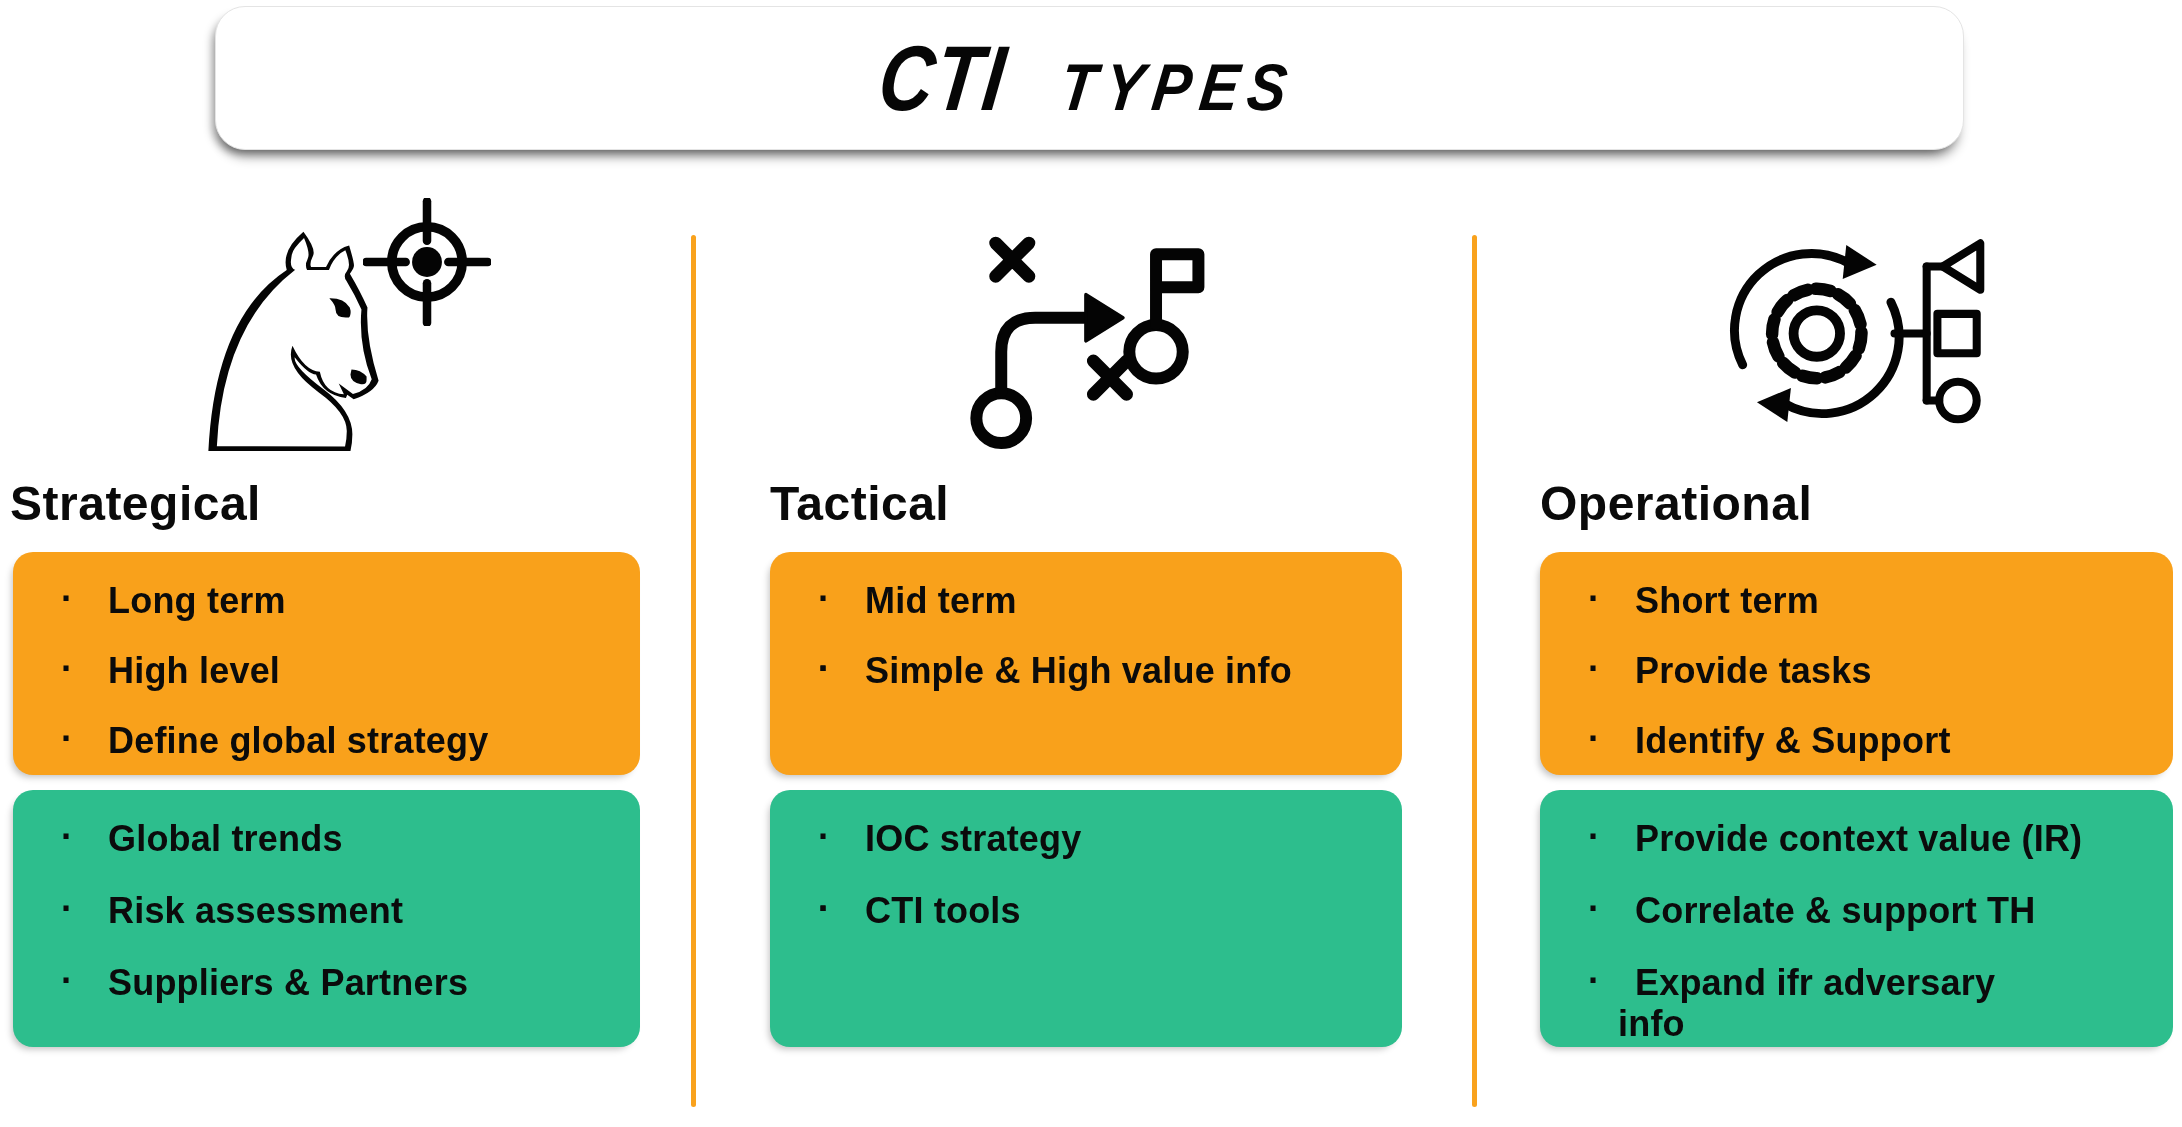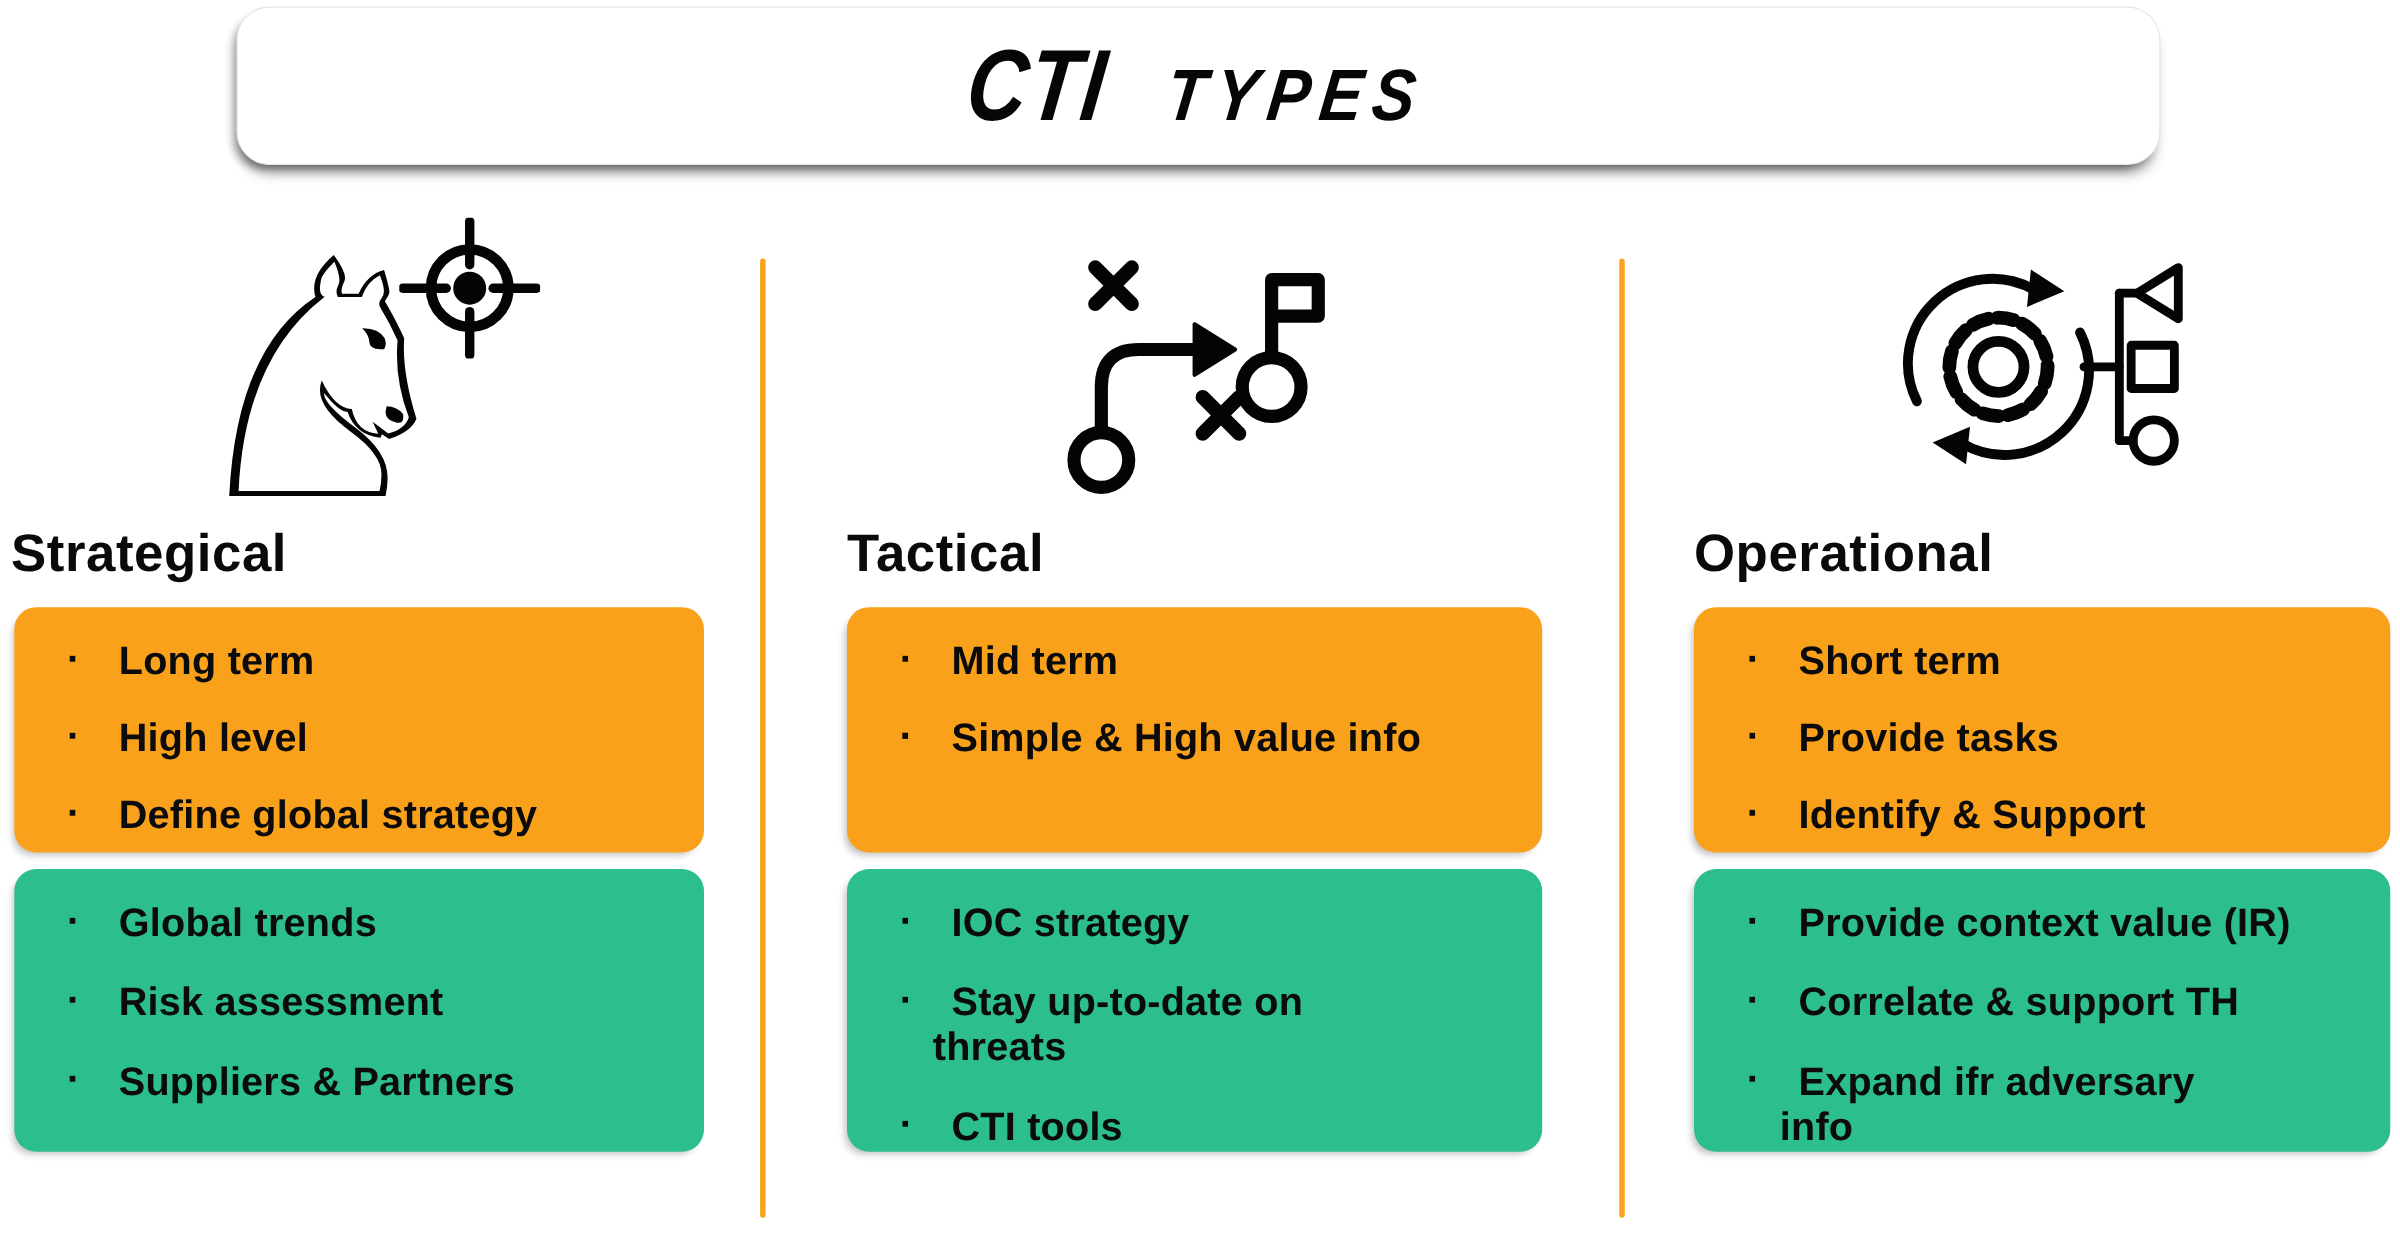--- a/index.html
+++ b/index.html
@@ -181,22 +181,20 @@
     </div>
 
     <div class="card green" style="background: rgb(45, 190, 141);">
       <ul class="bullet-list">
         <li class="bullet-item">
           <span class="bullet-dot">·</span>
           <span class="bullet-text">IOC strategy</span>
         </li>
         <li class="bullet-item">
           <span class="bullet-dot">·</span>
-          <span class="bullet-text">Stay up-to-date on
-threats</span>
         </li>
         <li class="bullet-item">
           <span class="bullet-dot">·</span>
           <span class="bullet-text">CTI tools</span>
         </li>
       </ul>
     </div>
   </div>
 
   <div class="column col-3">

